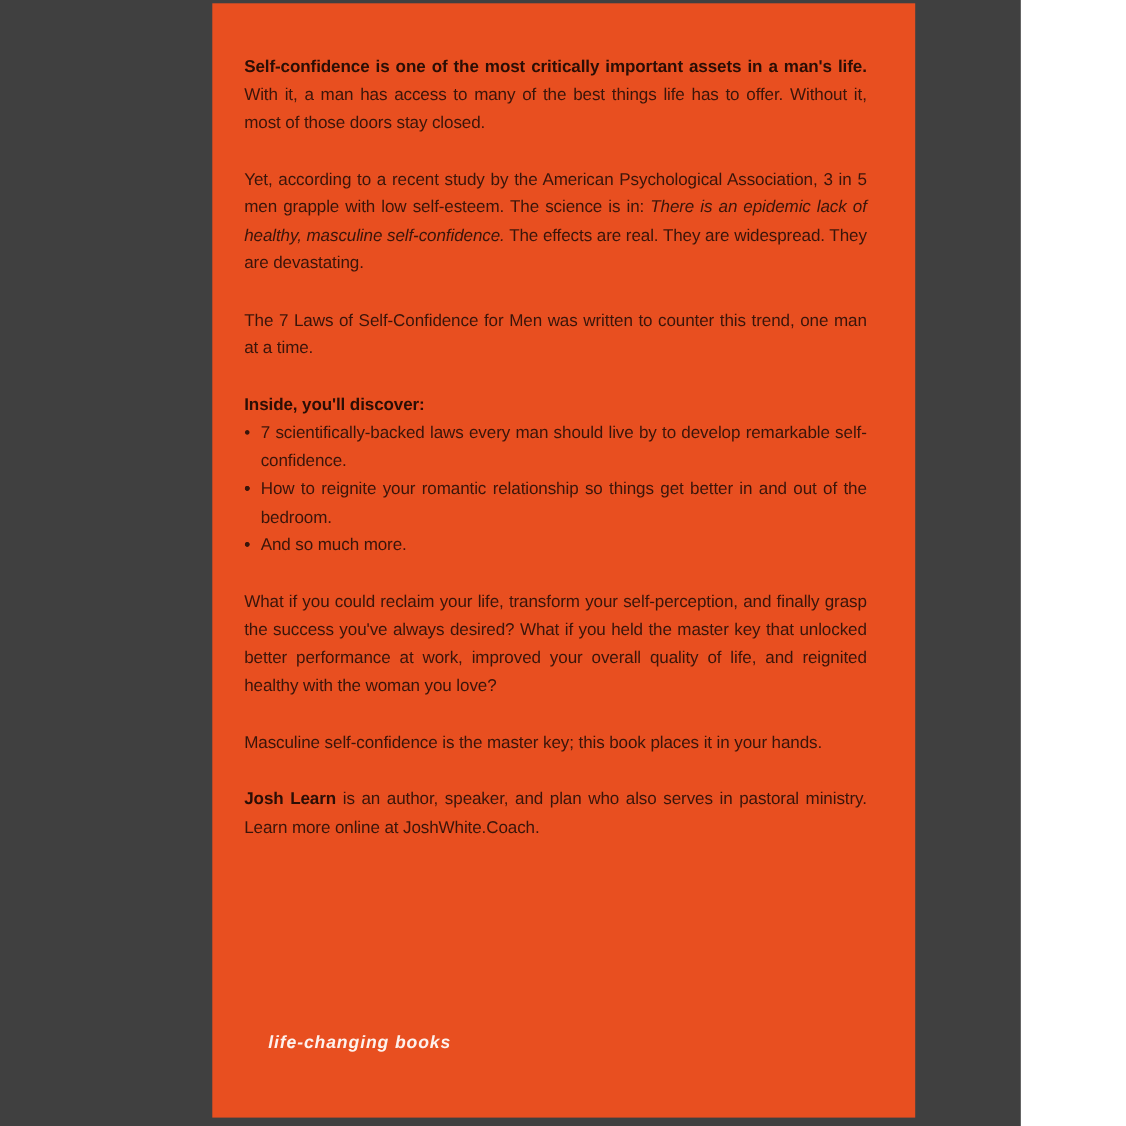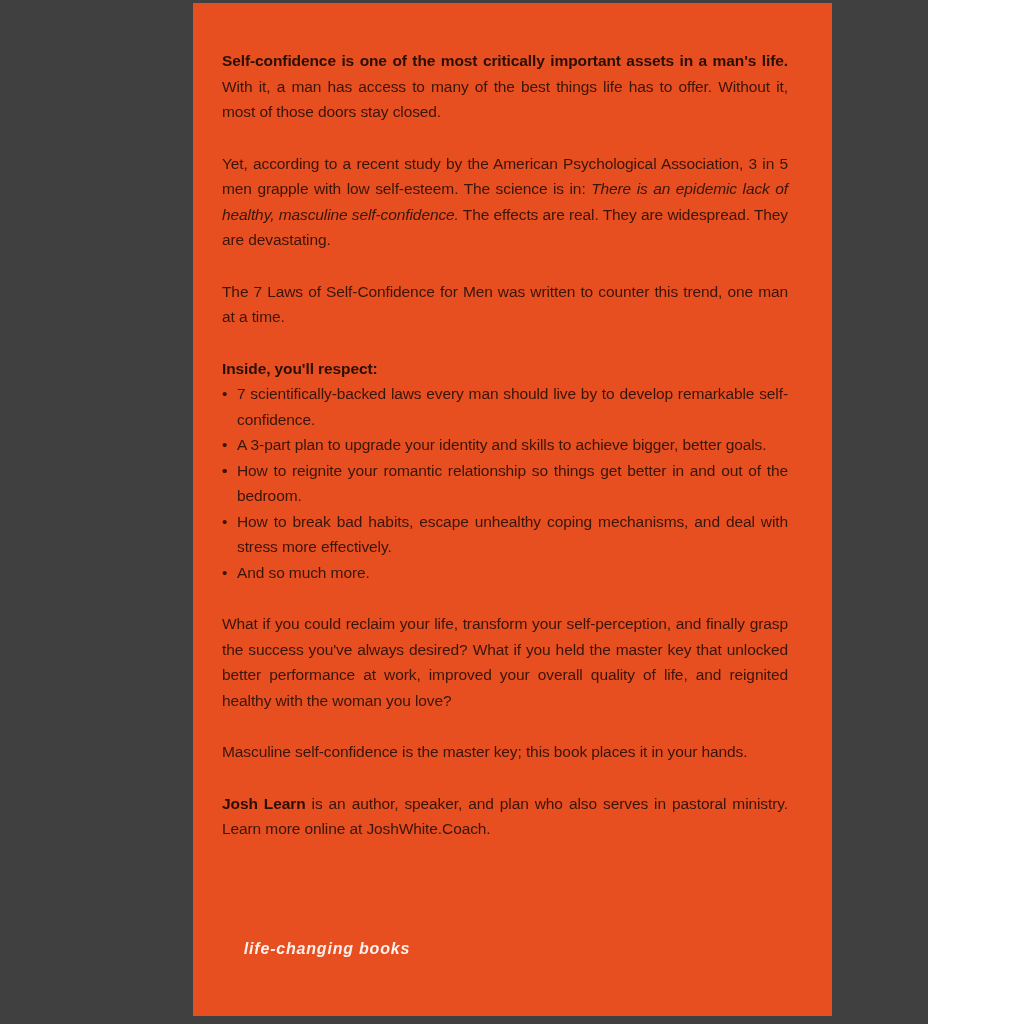--- a/index.html
+++ b/index.html
@@ -109,28 +109,28 @@
 <div class="page">
   <div class="cover">
     <div class="content">
 
       <p><span class="b">Self-confidence is one of the most critically important assets in a man's life.</span><span> With it, a man has access to many of the best things life has to offer. Without it, most of those doors stay closed.</span></p>
 
       <p><span>Yet, according to a recent study by the American Psychological Association, 3 in 5 men grapple with low self-esteem. The science is in: </span><em>There is an epidemic lack of healthy, masculine self-confidence.</em><span> The effects are real. They are widespread. They are devastating.</span></p>
 
       <p>The 7 Laws of Self-Confidence for Men was written to counter this trend, one man at a time.</p>
 
-      <p class="b heading">Inside, you'll respect:</p>
+      <p class="b heading">Inside, you'll discover:</p>
 
       <ul class="discover">
         <li><span class="bullet">•</span><span>7 scientifically-backed laws every man should live by to develop remarkable self-confidence.</span></li>
-        <li><span class="bullet">•</span><span>A 3-part plan to upgrade your identity and skills to achieve bigger, better goals.</span></li>
+        <li><span class="bullet">•</span></li>
         <li><span class="bullet">•</span></li>
         <li><span class="bullet">•</span><span>How to reignite your romantic relationship so things get better in and out of the bedroom.</span></li>
-        <li><span class="bullet">•</span><span>How to break bad habits, escape unhealthy coping mechanisms, and deal with stress more effectively.</span></li>
+        <li><span class="bullet">•</span></li>
         <li><span class="bullet">•</span><span>And so much more.</span></li>
       </ul>
 
       <p>What if you could reclaim your life, transform your self-perception, and finally grasp the success you've always desired? What if you held the master key that unlocked better performance at work, improved your overall quality of life, and reignited healthy with the woman you love?</p>
 
       <p>Masculine self-confidence is the master key; this book places it in your hands.</p>
 
       <p><span class="b">Josh Learn</span><span> is an author, speaker, and plan who also serves in pastoral ministry. Learn more online at JoshWhite.Coach.</span></p>
 
     </div>

